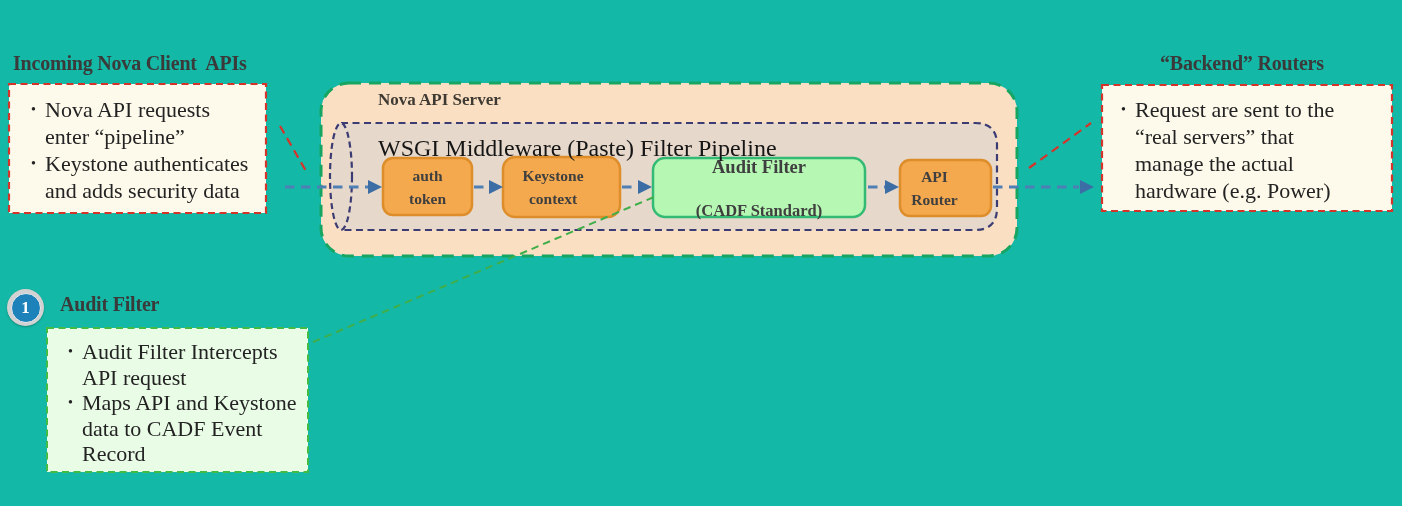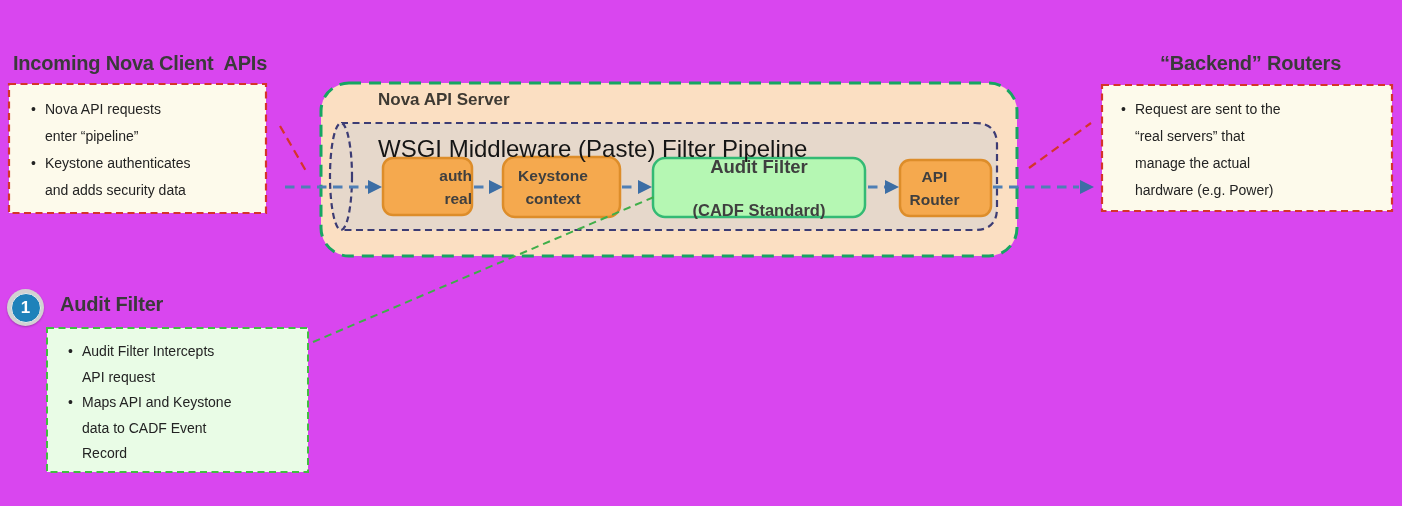--- a/index.html
+++ b/index.html
@@ -1,31 +1,31 @@
 <!DOCTYPE html>
 <html><head>
 <meta charset="utf-8">
 <style>
   html,body{margin:0;padding:0;background:#ffffff;}
   .canvas{
-    position:relative;width:1402px;height:506px;background:#d946ef;overflow:hidden;
-    font-family:Liberation Sans, sans-serif;
+    position:relative;width:1402px;height:506px;background:#14b8a6;overflow:hidden;
+    font-family:Liberation Serif, serif;
   }
   .canvas svg{position:absolute;left:0;top:0;}
   .abs{position:absolute;}
   .ttl{
     font-size:20px;font-weight:bold;color:#3a3a3a;white-space:pre;letter-spacing:-0.2px;
   }
   .nova-ttl{font-size:17px;font-weight:bold;color:#3e3a33;white-space:pre;}
   .wsgi-lbl{font-size:24px;font-weight:400;color:#151515;white-space:pre;}
   .note-list{display:flex;flex-direction:column;}
   .bullet{display:flex;align-items:flex-start;}
   .dot{width:14px;flex:0 0 14px;font-size:14px;line-height:27px;color:#232323;}
   .lines{display:flex;flex-direction:column;}
-  .ln{display:block;font-size:14px;line-height:27px;color:#232323;white-space:nowrap;}
+  .ln{display:block;font-size:22px;line-height:27px;color:#232323;white-space:nowrap;}
   .callout .dot{line-height:25.5px;}
   .callout .ln{line-height:25.5px;}
   .stage-label{
     display:flex;flex-direction:column;align-items:center;justify-content:center;
     text-align:center;color:#3f3f3f;font-weight:bold;
   }
   .s15{font-size:15.5px;line-height:23px;white-space:nowrap;}
   .s18{font-size:18.5px;line-height:26px;white-space:nowrap;}
   .s16{font-size:16.5px;line-height:23px;white-space:nowrap;margin-top:19px;}
   .badge-ring{
@@ -113,23 +113,23 @@
       <span class="dot">•</span>
       <span class="lines">
         <span class="ln">Request are sent to the</span>
         <span class="ln">“real servers” that</span>
         <span class="ln">manage the actual</span>
         <span class="ln">hardware (e.g. Power)</span>
       </span>
     </div>
   </div>
 
-  <div class="abs stage-label" style="left:383px;top:158px;width:89px;height:57px;align-items:flex-end;">
+  <div class="abs stage-label" style="left:383px;top:158px;width:89px;height:57px;">
     <span class="s15">auth</span>
-    <span class="s15">real</span>
+    <span class="s15">token</span>
   </div>
   <div class="abs stage-label" style="left:503px;top:157px;width:100px;height:60px;">
     <span class="s15">Keystone</span>
     <span class="s15">context</span>
   </div>
   <div class="abs stage-label" style="left:653px;top:158px;width:212px;height:59px;">
     <span class="s18">Audit Filter</span>
     <span class="s16">(CADF Standard)</span>
   </div>
   <div class="abs stage-label" style="left:900px;top:160px;width:69px;height:56px;">

